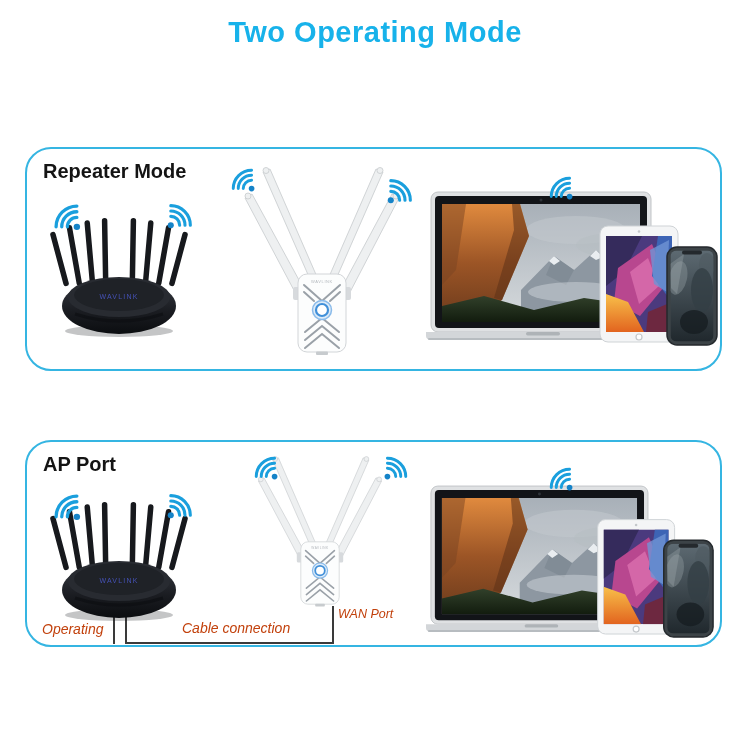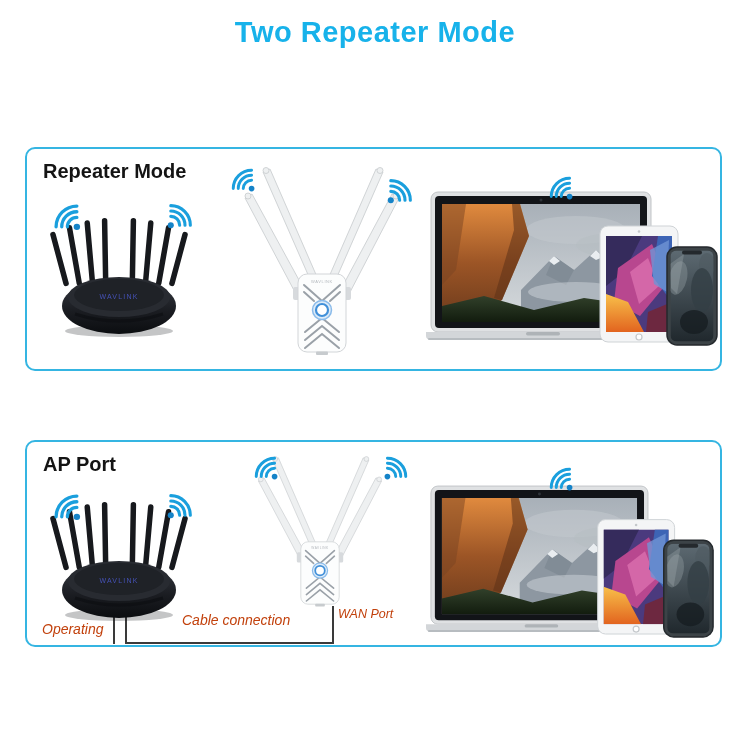--- a/index.html
+++ b/index.html
@@ -1,20 +1,20 @@
 <!DOCTYPE html>
 <html><head>
 <meta charset="utf-8">
 <style>
   html,body{margin:0;padding:0;background:#ffffff;}
   .page{position:relative;width:750px;height:750px;background:#ffffff;overflow:hidden;
         font-family:"Liberation Sans", sans-serif;}
   .main-title{position:absolute;left:0;top:16px;width:750px;text-align:center;
         font-size:29px;font-weight:bold;color:#17b2ea;letter-spacing:0.5px;}
-  .panel{position:absolute;left:25px;width:693px;border:2px solid #35b5e2;border-radius:10px;background:#ffffff;}
+  .panel{position:absolute;left:25px;width:693px;border:2px solid #35b5e2;border-radius:26px;background:#ffffff;}
   .panel-repeater{top:147px;height:220px;}
   .panel-ap{top:440px;height:203px;}
   .panel-title{position:absolute;left:16px;top:11px;font-size:20px;font-weight:bold;color:#141414;}
   .wifi{position:absolute;z-index:3;}
   .wifi.flip{transform:scaleX(-1);}
   .art{position:absolute;z-index:2;}
   .cable{position:absolute;background:#3a3a3a;z-index:1;}
   .conn-label{position:absolute;font-size:14px;color:#c2410c;z-index:3;font-style:italic;}
   .conn-label.small{font-size:12.5px;}
   .defs-holder{position:absolute;width:0;height:0;overflow:hidden;}
@@ -166,21 +166,21 @@
           <ellipse cx="268" cy="132" rx="14" ry="12" fill="#151c20" opacity="0.75"></ellipse>
         </g>
         <rect x="256" y="60.5" width="20" height="4" rx="2" fill="#24292d"></rect>
       </g>
     </symbol>
   </defs>
 </svg>
 
 <div class="page">
 
-  <div class="main-title">Two Repeater Mode</div>
+  <div class="main-title">Two Operating Mode</div>
 
   <div class="panel panel-repeater">
     <div class="panel-title">Repeater Mode</div>
 
     <svg class="wifi flip" style="left:22px;top:50px" width="34" height="34">
         <use href="#sym-wifi"></use>
       </svg>
     <svg class="wifi" style="left:138px;top:50px" width="32" height="32">
         <use href="#sym-wifi"></use>
       </svg>
@@ -235,17 +235,17 @@
       </svg>
 
     <svg class="wifi flip" style="left:518px;top:21px" width="30" height="30">
         <use href="#sym-wifi"></use>
       </svg>
     <svg class="art" style="left:399px;top:42px" width="292" height="158">
         <use href="#sym-devices"></use>
       </svg>
 
     <div class="conn-label" style="left:15px;top:179px">Operating</div>
-    <div class="conn-label" style="left:155px;top:170px">Cable connection</div>
+    <div class="conn-label" style="left:155px;top:178px">Cable connection</div>
     <div class="conn-label small" style="left:311px;top:165px">WAN Port</div>
   </div>
 
 </div>
 
 </body></html>

